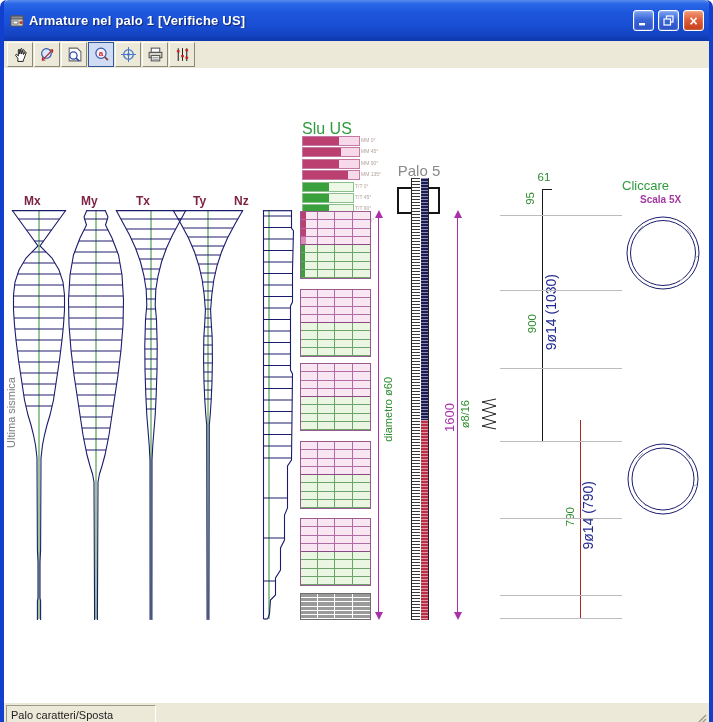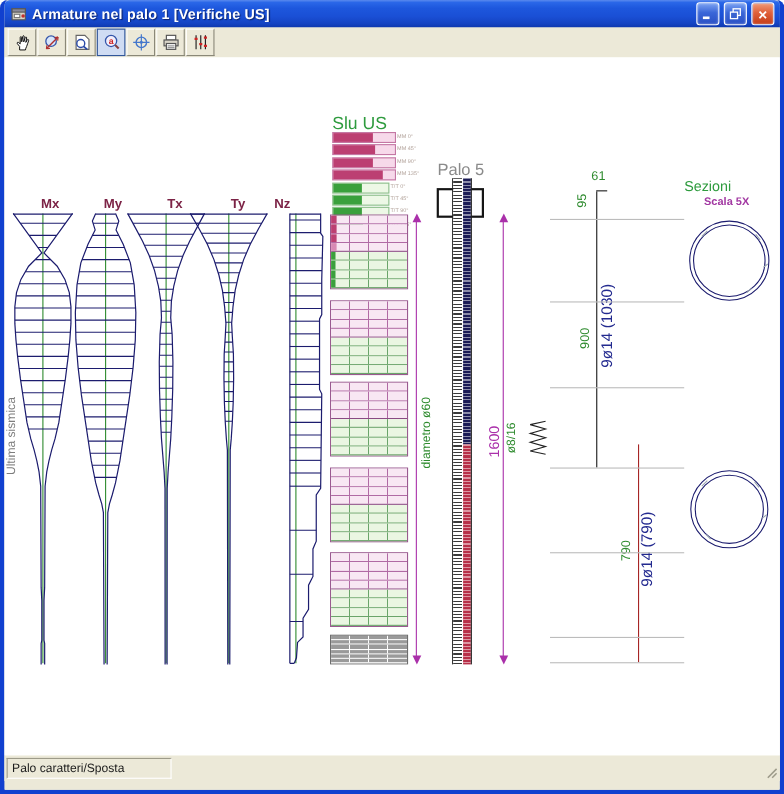--- a/index.html
+++ b/index.html
@@ -1,41 +1,41 @@
 <!DOCTYPE html>
 <html><head>
 <meta charset="utf-8">
 <style>
   html,body{margin:0;padding:0;background:#fff;}
   body{width:713px;height:722px;overflow:hidden;font-family:"Liberation Sans",sans-serif;position:relative;}
   .window{position:absolute;inset:0;border:4px solid #1140cf;border-top:none;border-radius:7px 7px 0 0;
           background:#ece9d8;box-sizing:border-box;}
   
-  .titlebar{height:25px;margin:0 -0px;display:flex;align-items:center;padding:0 5px;gap:4px;
+  .titlebar{height:41px;margin:0 -0px;display:flex;align-items:center;padding:0 5px;gap:4px;
     border-radius:5px 5px 0 0;
     background:linear-gradient(180deg,#5a8aee 0%,#2a67e8 9%,#1d57dd 30%,#1a4fd5 60%,#1443c2 86%,#0d37ad 100%);}
   .app-icon{width:16px;height:16px;flex:0 0 auto;}
   .title-text{color:#fff;font-size:13px;font-weight:bold;flex:1;white-space:nowrap;overflow:hidden;
     text-shadow:1px 1px 1px rgba(0,0,30,.55);letter-spacing:.2px;}
   .winbtn{width:21px;height:21px;border-radius:3px;border:1px solid #fff;box-sizing:border-box;
     display:flex;align-items:center;justify-content:center;color:#fff;font-weight:bold;flex:0 0 auto;
     background:linear-gradient(180deg,#7ba2f2 0%,#3a66d8 45%,#2a50c4 100%);box-shadow:inset 0 0 2px rgba(255,255,255,.6);}
   .winbtn.close{background:linear-gradient(180deg,#f09a78 0%,#e0603a 45%,#c33d18 100%);font-size:14px;line-height:1;}
   .winbtn svg{display:block;}
   
   .toolbar{height:27px;background:#ece9d8;display:flex;align-items:center;padding:0 3px;gap:1px;}
   .tbtn{width:26px;height:25px;box-sizing:border-box;display:flex;align-items:center;justify-content:center;
     background:#ece9d8;border:1px solid;border-color:#fdfdfb #8a8878 #8a8878 #fdfdfb;}
   .tbtn.active{border-color:#30569a;background:#cfdcf3;}
   .tbtn svg{width:17px;height:17px;display:block;}
   
   .canvas{position:relative;height:635px;background:#fff;overflow:hidden;}
   .abs{position:absolute;}
   .vtext{position:absolute;writing-mode:vertical-rl;transform:rotate(180deg);white-space:nowrap;line-height:1;}
-  .diag-label{position:absolute;top:126px;width:30px;text-align:right;font-size:12px;font-weight:bold;color:#7c2346;}
+  .diag-label{position:absolute;top:126px;width:30px;text-align:left;font-size:12px;font-weight:bold;color:#7c2346;}
   .case-label{font-size:11px;color:#7d7d7d;}
   
   .leg-title{position:absolute;left:298px;top:52px;font-size:16px;color:#2e9b3e;}
   .leg-wrap{position:absolute;left:298px;top:68px;}
   .leg-row{height:8px;margin-bottom:1.4px;box-sizing:content-box;border:1px solid;position:relative;}
   .leg-bar{display:block;height:100%;}
   .leg-label{position:absolute;left:calc(100% + 2px);top:1px;font-size:5px;line-height:1;color:#b3a39b;white-space:nowrap;}
   
   .mini-table{position:absolute;width:71px;box-sizing:border-box;display:flex;flex-direction:column;}
   .mt-row{flex:1;position:relative;border-bottom:1px solid;box-sizing:border-box;
@@ -243,21 +243,21 @@
     <div class="blackline" style="left:538px;top:122px;width:1px;height:251px;"></div>
     <div class="redline" style="left:576px;top:352px;height:198px;"></div>
 
     <span class="abs greentx" style="left:529px;top:103px;width:22px;text-align:center;font-size:11.5px;">61</span>
     <span class="vtext greentx" style="left:521px;top:124px;font-size:11.5px;">95</span>
     <span class="vtext greentx" style="left:523px;top:246px;font-size:11.5px;">900</span>
     <span class="vtext navytx" style="left:540px;top:206px;font-size:14px;">9ø14 (1030)</span>
     <span class="vtext greentx" style="left:561px;top:439px;font-size:11.5px;">790</span>
     <span class="vtext navytx" style="left:577px;top:413px;font-size:14px;">9ø14 (790)</span>
 
-    <span class="sez-title">Sezioni</span>
+    <span class="sez-title">Cliccare</span>
     <span class="sez-scale">Scala 5X</span>
     <svg class="abs" style="left:620px;top:146px;" width="78" height="78">
       <circle cx="39" cy="39" r="36" fill="none" stroke="#1c1c6e" stroke-width="1"></circle>
       <circle cx="39" cy="39" r="32.5" fill="none" stroke="#1c1c6e" stroke-width="1"></circle>
       <g stroke="#9aa5b0" stroke-width="1">
         <line x1="14" y1="17" x2="19" y2="12"></line>
           <line x1="63" y1="15" x2="67" y2="20"></line>
         <line x1="70" y1="45" x2="74" y2="42"></line>
           <line x1="55" y1="68" x2="59" y2="64"></line>
       </g>

